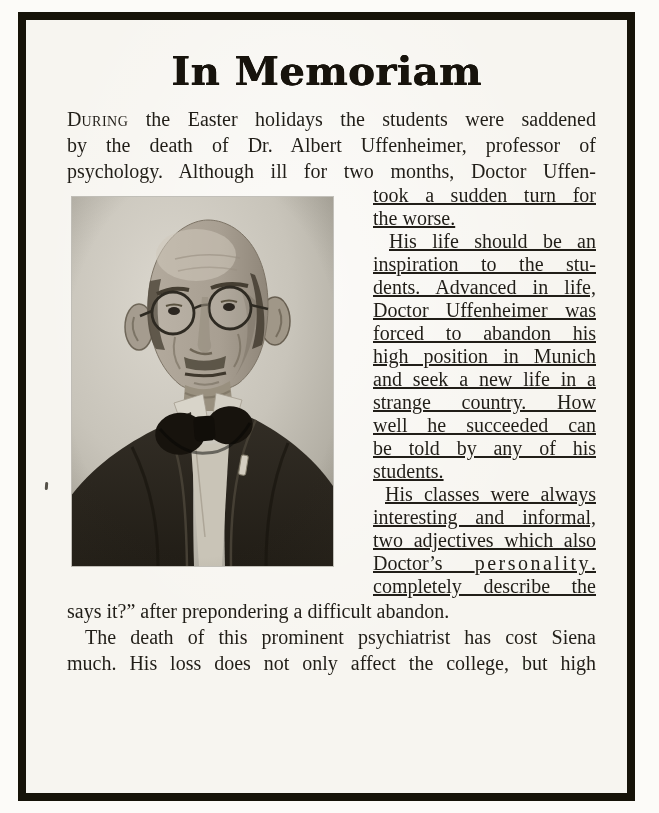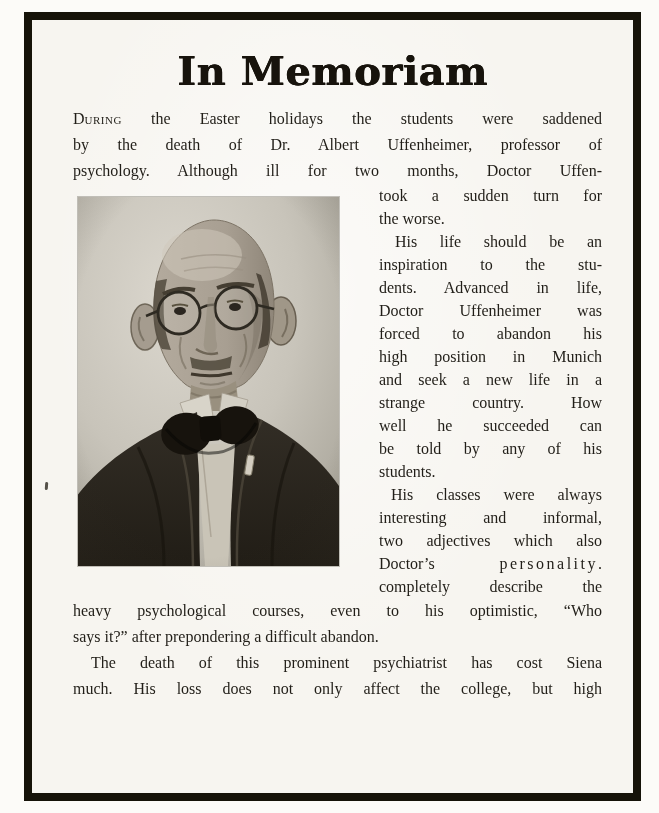--- a/index.html
+++ b/index.html
@@ -14,44 +14,43 @@
     background:var(--page-bg);
     font-family:"Liberation Serif", serif;
     color:var(--ink);
   }
   .frame{
     position:absolute;left:18px;top:12px;width:617px;height:789px;
     box-sizing:border-box;border:8px solid var(--frame);
     background:
       radial-gradient(ellipse at 45% 35%, rgba(255,255,255,.55) 0%, rgba(255,255,255,0) 55%),
       var(--paper);
-    margin-left: 6px;
   }
   .title{
     margin:26px 0 0 0;
     text-align:center;
     font-family:"DejaVu Serif", serif;
     font-weight:700;
     font-size:40px;
     line-height:50px;
     color:#17130c;
     letter-spacing:.5px;
     text-shadow:.6px 0 0 currentColor, 0 .4px 0 currentColor;
   }
   .article{
     margin:10px 31px 0 41px; 
-    font-size:16px;
+    font-size:20px;
     color:var(--ink);
   }
   .ln{
     line-height:26px;
     text-align:justify;
     text-align-last:justify;
   }
-  .nr{line-height:23px;}
+  .nr{line-height:23px;text-decoration:underline;}
   .end{text-align:left;text-align-last:left;}
   .in12{text-indent:12px;}
   .in16{text-indent:16px;}
   .in18{text-indent:18px;}
   .smallcaps{font-variant:small-caps;letter-spacing:.5px;}
   .spaced{letter-spacing:2.5px;}
   .photo{
     float:left;
     width:261px;height:369px;
     margin:13px 40px 25px 5px;
@@ -187,21 +186,20 @@
     <div class="ln nr">and seek a new life in a</div>
     <div class="ln nr">strange country. How</div>
     <div class="ln nr">well he succeeded can</div>
     <div class="ln nr">be told by any of his</div>
     <div class="ln nr end">students.</div>
     <div class="ln nr in12">His classes were always</div>
     <div class="ln nr">interesting and informal,</div>
     <div class="ln nr">two adjectives which also</div>
     <div class="ln nr"><span>Doctor’s </span><span class="spaced">personality</span><span>.</span></div>
     <div class="ln nr">completely describe the</div>
-    <div class="ln">heavy psychological courses, even to his optimistic, “Who</div>
     <div class="ln end">says it?” after prepondering a difficult abandon.</div>
     <div class="ln in18">The death of this prominent psychiatrist has cost Siena</div>
     <div class="ln">much. His loss does not only affect the college, but high</div>
 
   </div>
 </div>
 
 <div class="speck"></div>
 
 </body></html>

